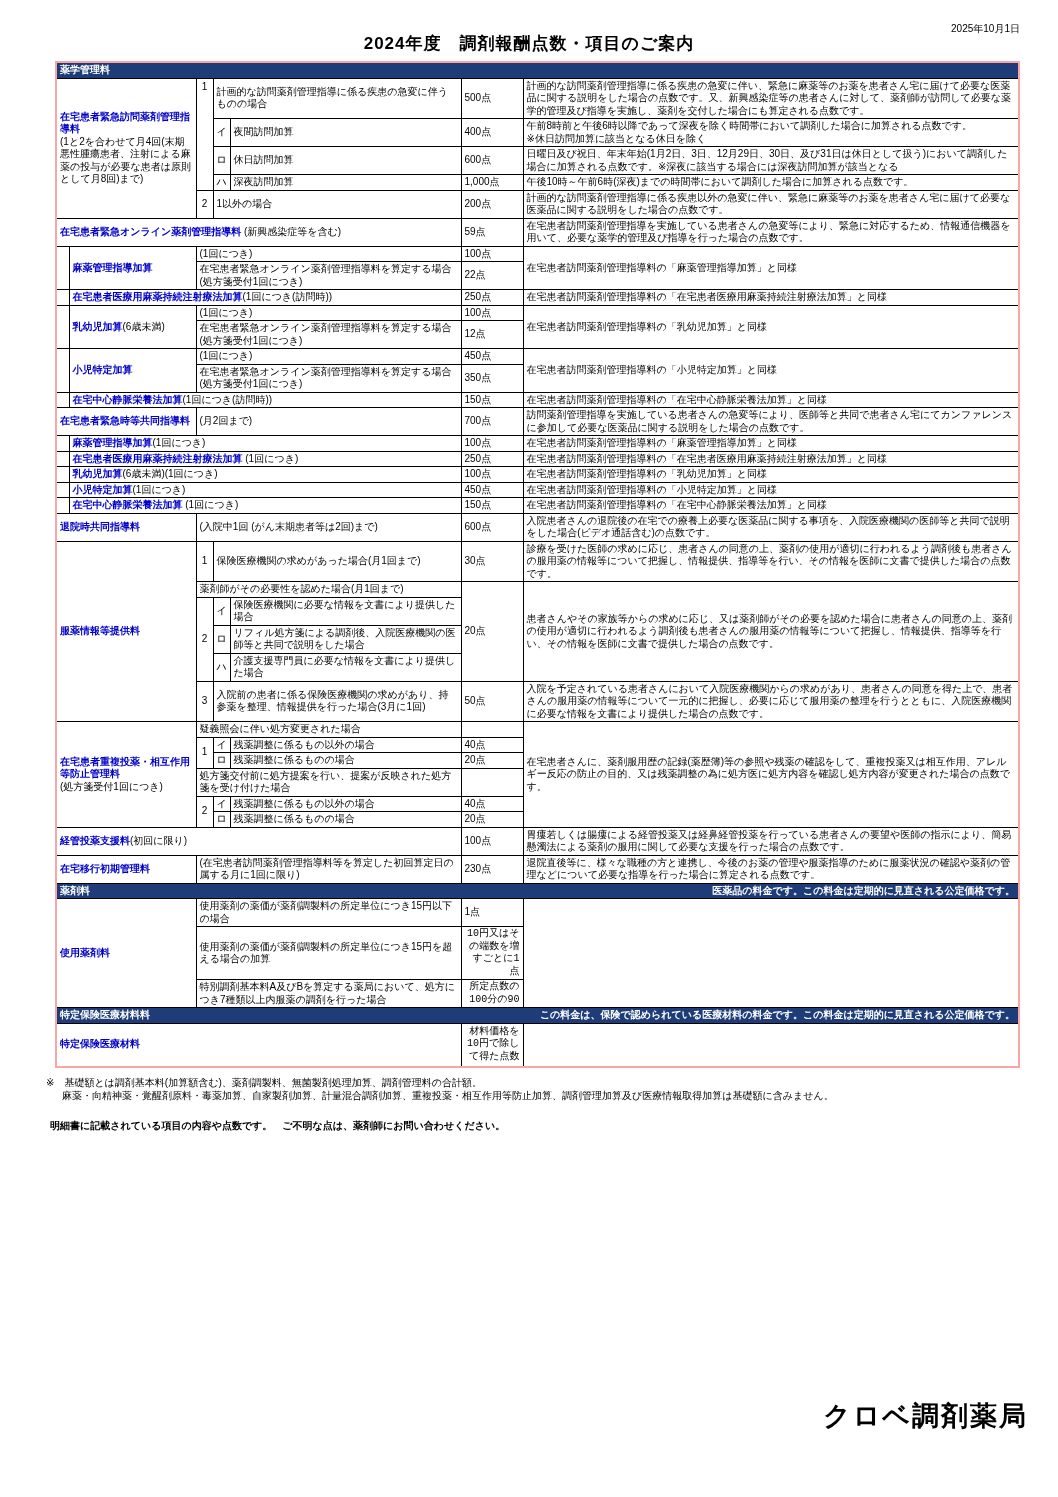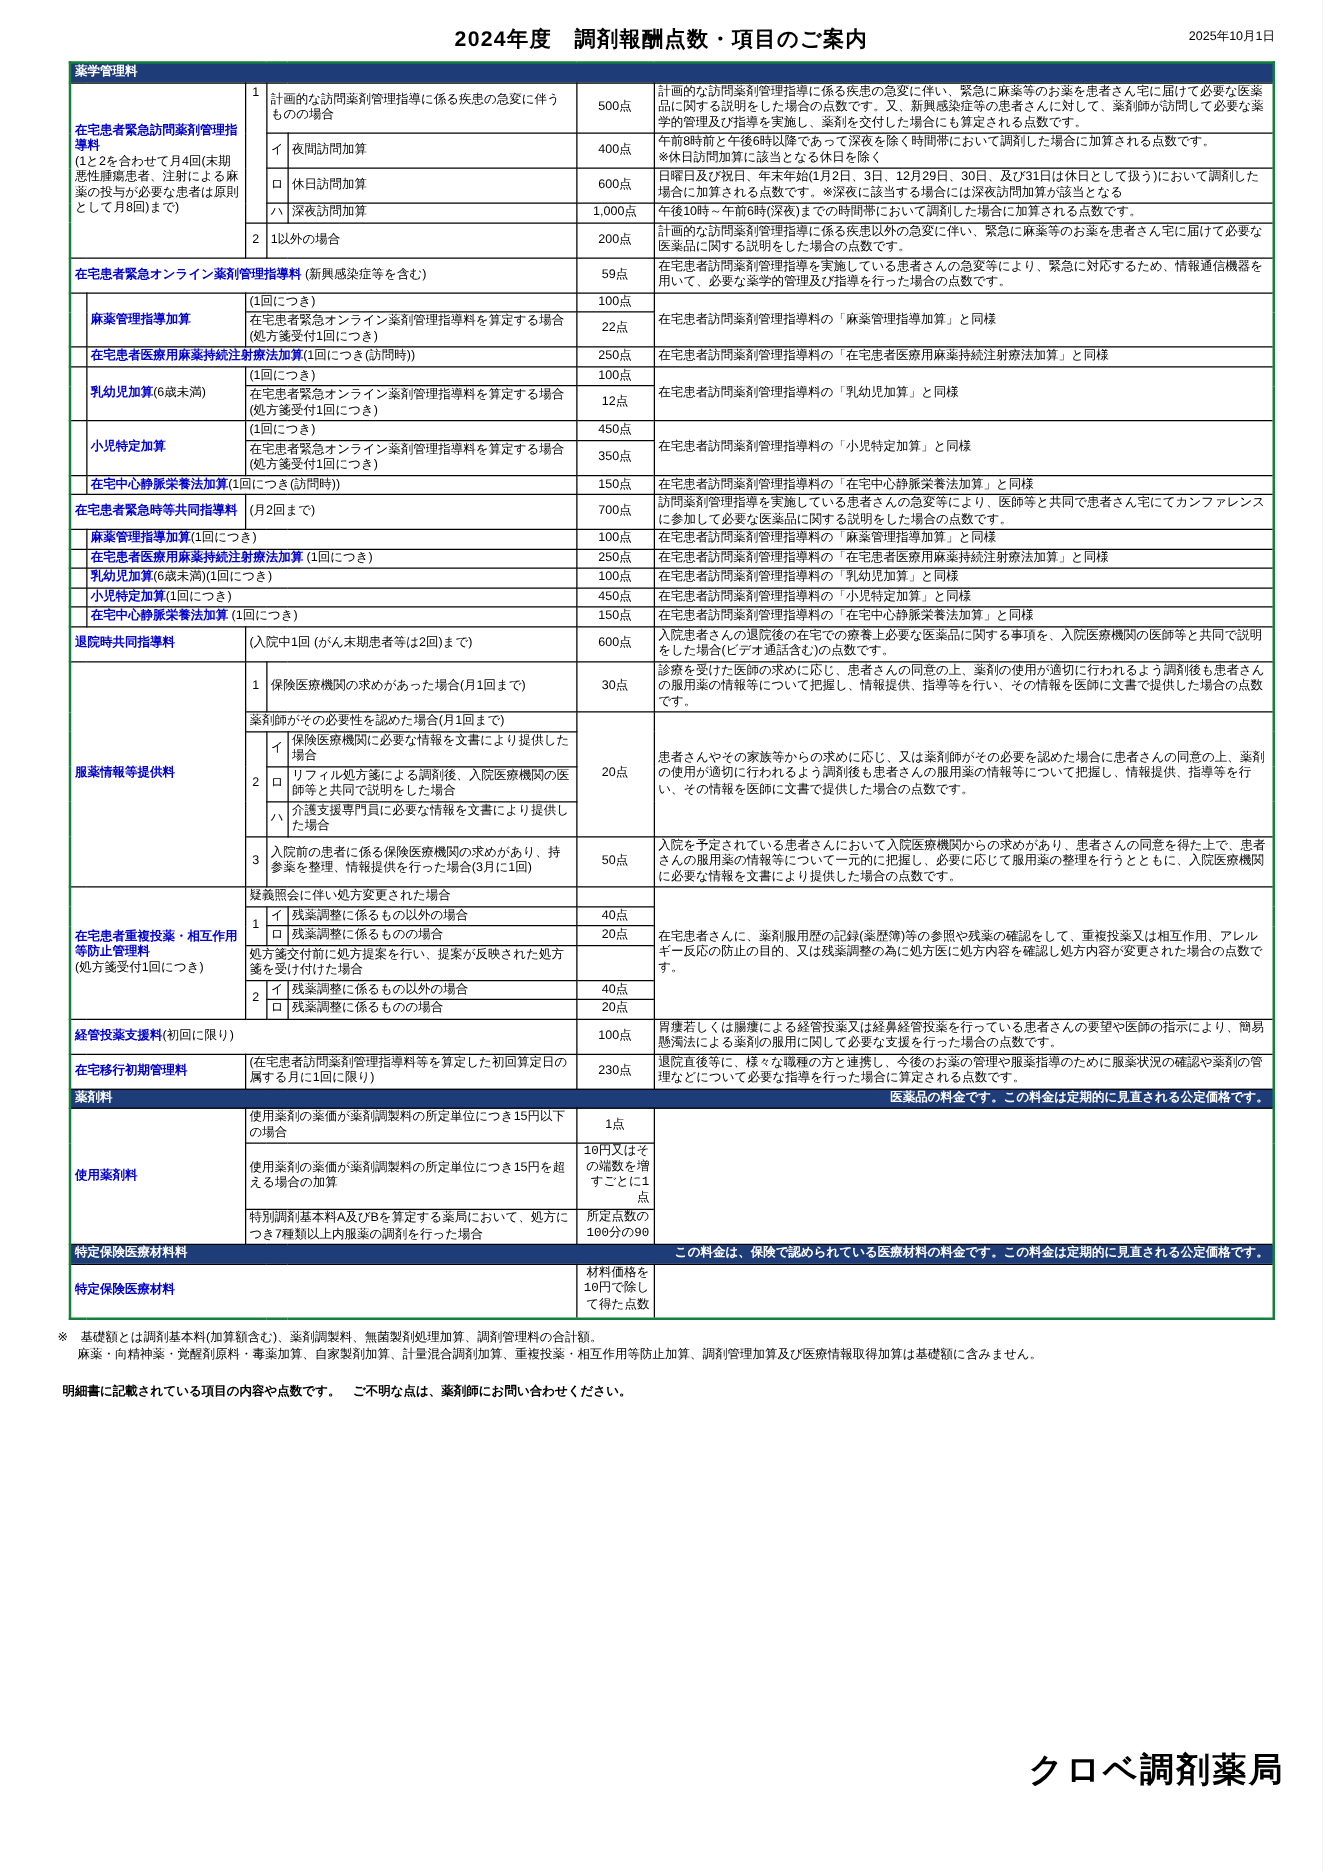--- a/index.html
+++ b/index.html
@@ -1,30 +1,30 @@
 <!DOCTYPE html>
 <html><head>
 <meta charset="utf-8">
 <style>
   html,body{margin:0;padding:0;background:#e8e8e8;}
   .page{position:relative;width:1058px;height:1497px;background:#fff;margin:0 auto;overflow:hidden;
         font-family:"Liberation Sans","DejaVu Sans",sans-serif;color:#000;}
-  .title{padding-top:20px;text-align:center;font-size:17px;font-weight:bold;letter-spacing:1px;}
+  .title{padding-top:32px;text-align:center;font-size:17px;font-weight:bold;letter-spacing:1px;}
   .date{position:absolute;top:22px;right:38px;font-size:10px;}
-  table.main{border-collapse:collapse;table-layout:fixed;width:963px;margin:6px 0 0 55px;border:2px solid #15803d;padding-left:34px;}
+  table.main{border-collapse:collapse;table-layout:fixed;width:963px;margin:6px 0 0 55px;border:2px solid #fca5a5;padding-left:34px;}
   table.main td{border:1px solid #000;font-size:10px;line-height:1.25;padding:1px 3px;vertical-align:middle;
         word-break:break-all;}
   td.bar{background:#1e3c78;color:#fff;font-weight:bold;font-size:11px;padding:2px 5px;}
   td.bar .barwrap{display:flex;justify-content:space-between;align-items:center;}
   .blue{color:#0000c8;font-weight:bold;}
   td.lbl{vertical-align:middle;}
   td.num{text-align:center;padding:1px 0;}
   td.num.top{vertical-align:top;padding-top:2px;}
   td.kana{text-align:center;padding:1px 0;}
-  td.pts{text-align:center;padding-right:4px;white-space:nowrap;}
+  td.pts{text-align:left;padding-right:4px;white-space:nowrap;}
   td.ptsC{text-align:right;padding:1px 2px;white-space:normal;font-family:Liberation Mono, monospace;}
   td.desc{white-space:pre-line;}
   td.sp{border-top:none;border-bottom:none;border-left:none;padding:0;}
   .notes{margin:8px 0 0 46px;font-size:10px;line-height:1.35;}
   .notes .n2{margin-left:16px;}
   .notes .n3{margin-top:16px;margin-left:4px;font-weight:bold;}
   .pharmacy{position:absolute;top:1360px;right:30px;font-size:27px;font-weight:bold;letter-spacing:2px;margin-top:38px;}
   .pagenum{position:absolute;top:1476px;left:0;right:0;text-align:center;font-size:9px;font-weight:bold;}
 </style>
 </head>

